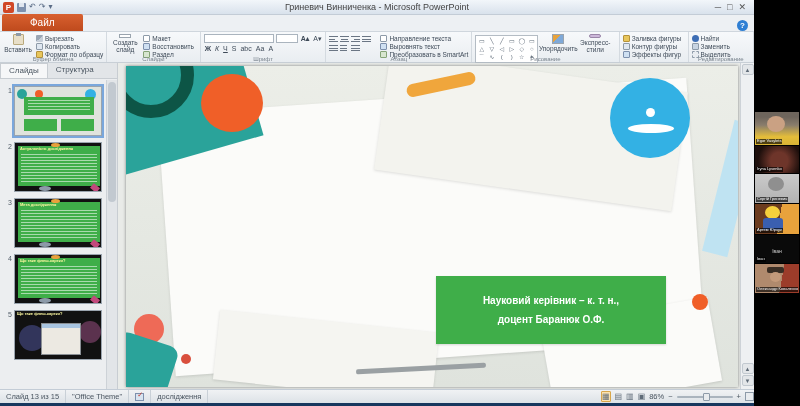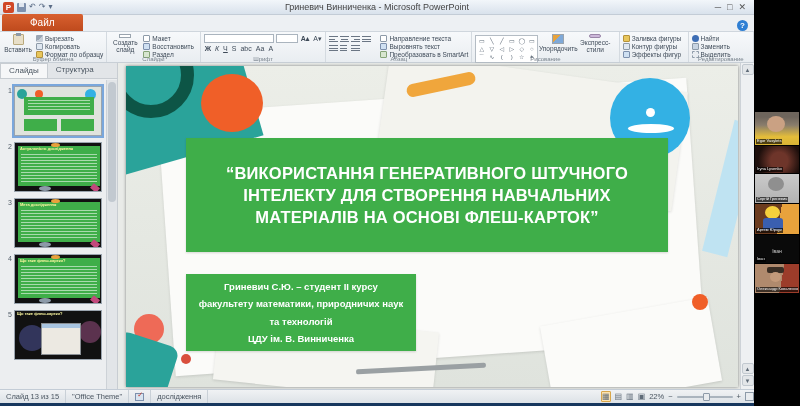--- a/index.html
+++ b/index.html
@@ -450,28 +450,23 @@
             <div style="position:absolute;left:18px;top:46px;width:46px;height:9px;background:#fff;border-radius:50%;"></div>
             <div style="position:absolute;left:36px;top:30px;width:9px;height:9px;background:#fff;border-radius:50%;"></div>
           </div>
           <div class="shape" style="left:592px;top:55px;width:26px;height:135px;background:#bfe3f2;transform:rotate(14deg);"></div>
           <div class="shape" style="left:8px;top:248px;width:30px;height:30px;background:#ee6a57;border-radius:50%;"></div>
           <div class="shape" style="left:-16px;top:272px;width:62px;height:62px;background:#2aa39a;border-radius:10px;transform:rotate(18deg);"></div>
           <div class="shape" style="left:55px;top:288px;width:10px;height:10px;background:#d94f3d;border-radius:50%;"></div>
           <div class="shape" style="left:566px;top:228px;width:16px;height:16px;background:#f05f28;border-radius:50%;"></div>
           <div class="shape" style="left:230px;top:300px;width:130px;height:5px;background:#9aa0a3;border-radius:2px;transform:rotate(-3deg);"></div>
 
-          <div class="gbox" id="slide-title-box">
-            <div class="inner">“ВИКОРИСТАННЯ ГЕНЕРАТИВНОГО ШТУЧНОГО ІНТЕЛЕКТУ ДЛЯ СТВОРЕННЯ НАВЧАЛЬНИХ МАТЕРІАЛІВ НА ОСНОВІ ФЛЕШ-КАРТОК”</div>
-          </div>
-          <div class="gbox" id="author-box">
-            <div class="inner">Гриневич С.Ю. – студент II курсу
-факультету математики, природничих наук
-та технологій
-ЦДУ ім. В. Винниченка</div>
+          <div class="gbox" id="advisor-box">
+            <div class="inner">Науковий керівник – к. т. н.,
+доцент Баранюк О.Ф.</div>
           </div>
         </div>
       </div>
 
       <div class="vscroll">
         <div class="vs-btn">▲</div>
         <div class="vs-bottom">
           <div class="vs-btn">▲</div>
           <div class="vs-btn">▼</div>
         </div>
@@ -483,21 +478,21 @@
       <span class="sb-seg">"Office Theme"</span>
       <span class="sb-seg">
           <span class="spell-icon"></span>
         </span>
       <span class="sb-seg">дослідження</span>
       <div class="sb-right">
         <span class="view-ic active">▦</span>
         <span class="view-ic">▤</span>
         <span class="view-ic">▥</span>
         <span class="view-ic">▣</span>
-        <span>22%</span>
+        <span>86%</span>
         <span>−</span>
         <span class="zoom-track">
             <span class="zoom-thumb"></span>
           </span>
         <span>+</span>
         <span class="fit-ic"></span>
       </div>
     </div>
     <div class="bottom-strip"></div>
   </div>

